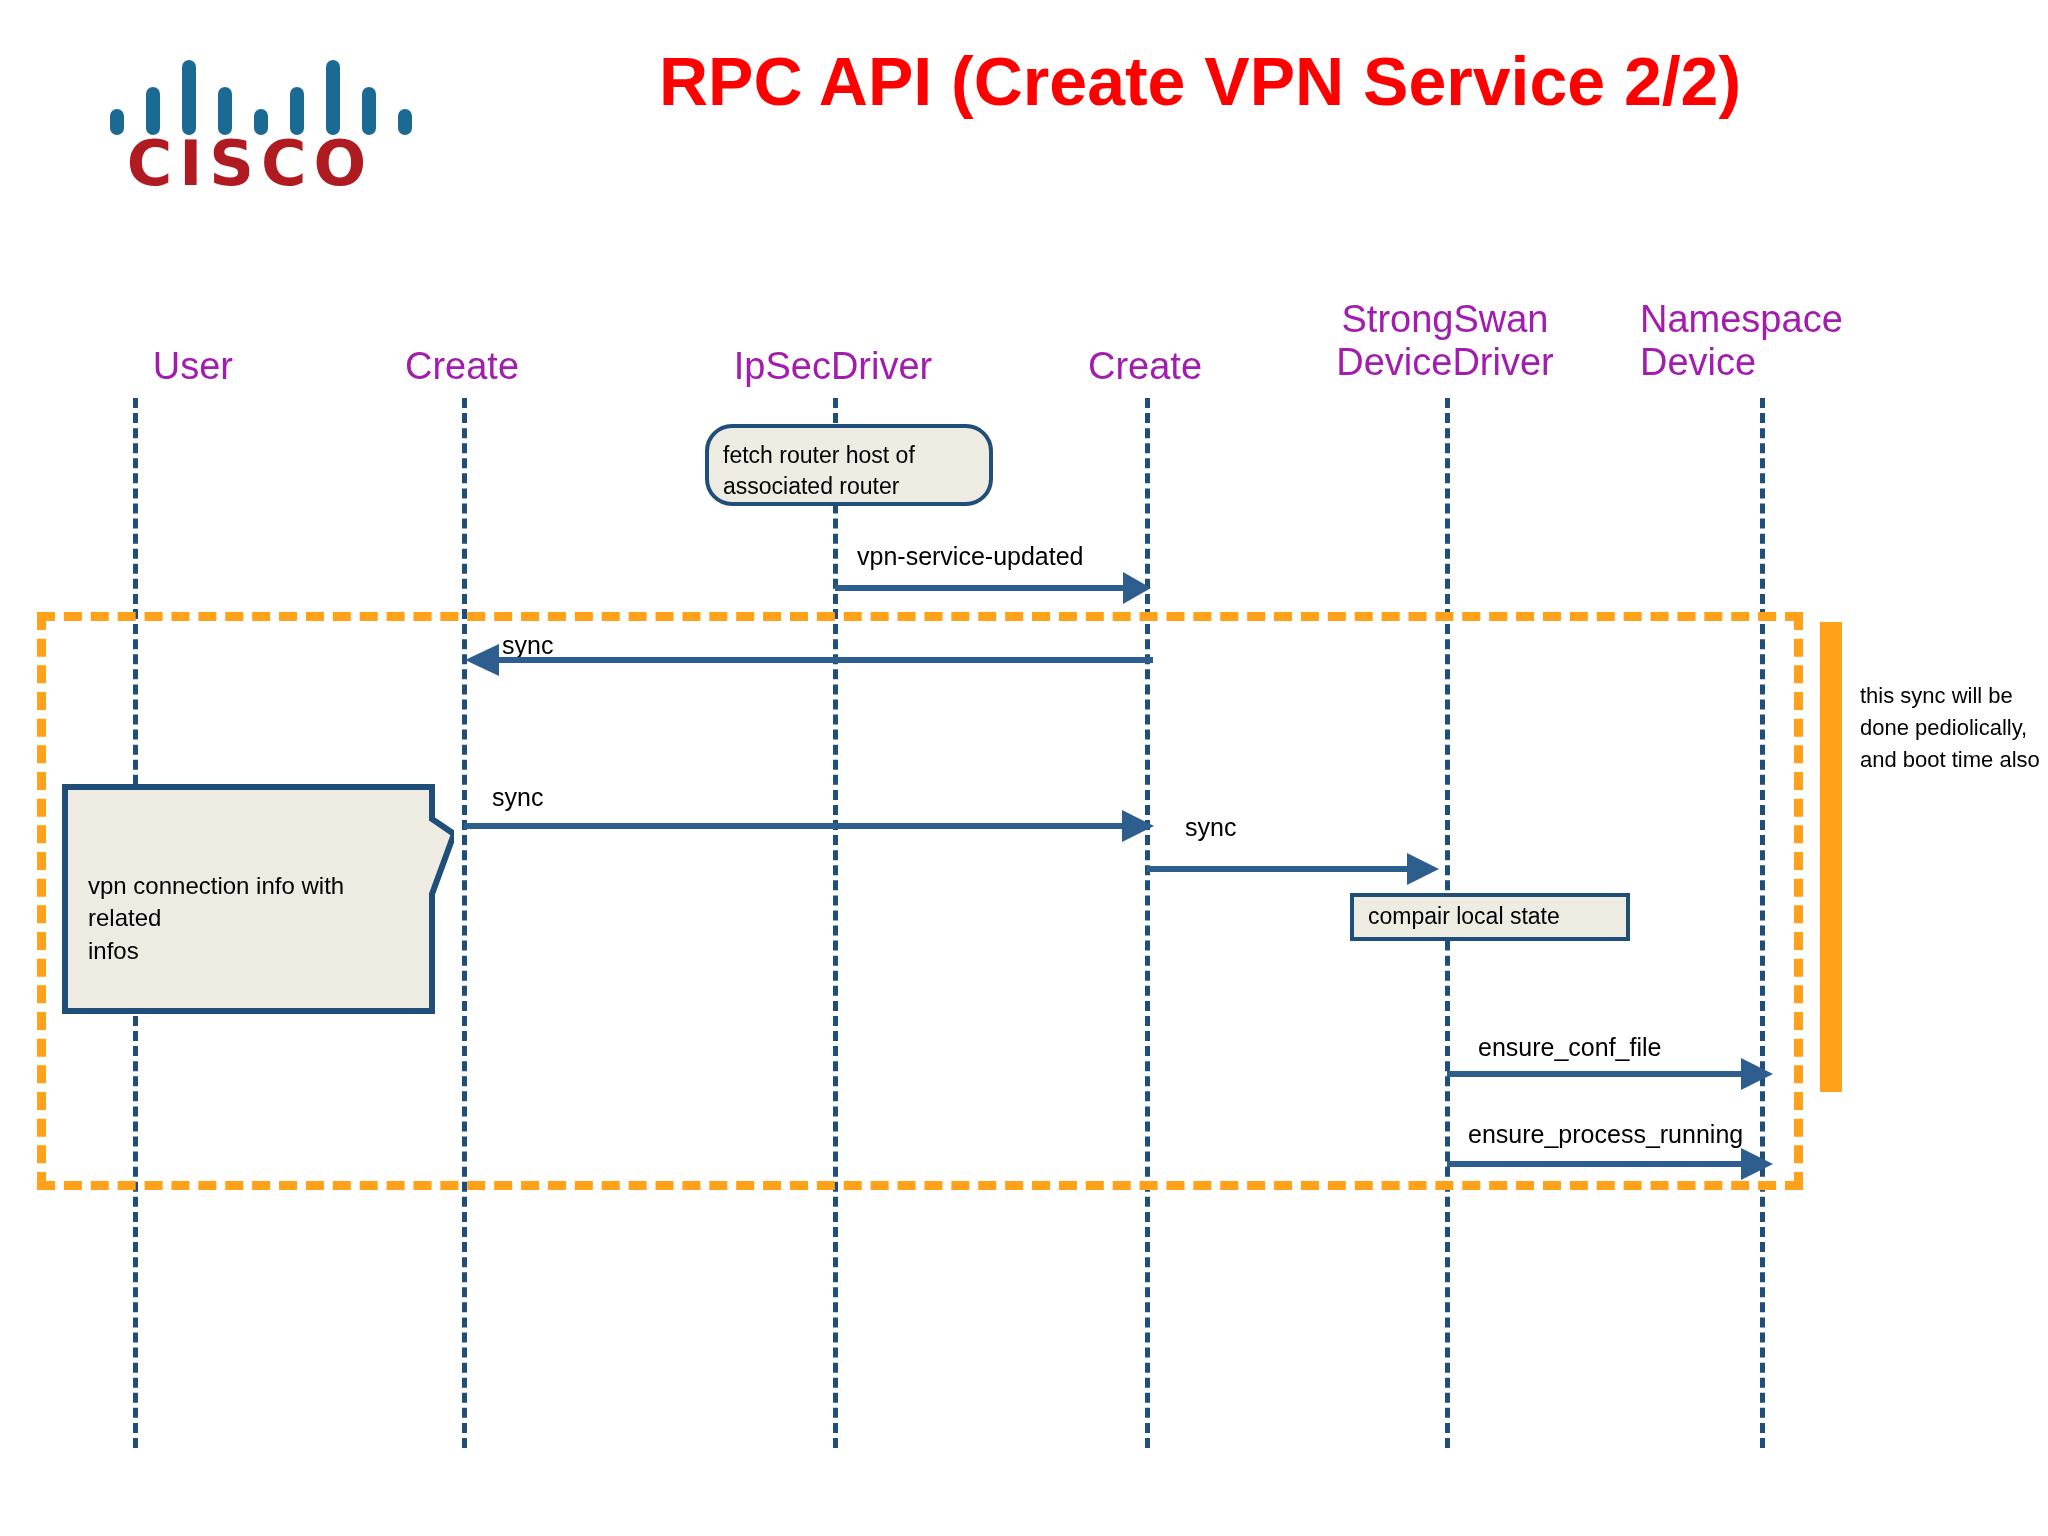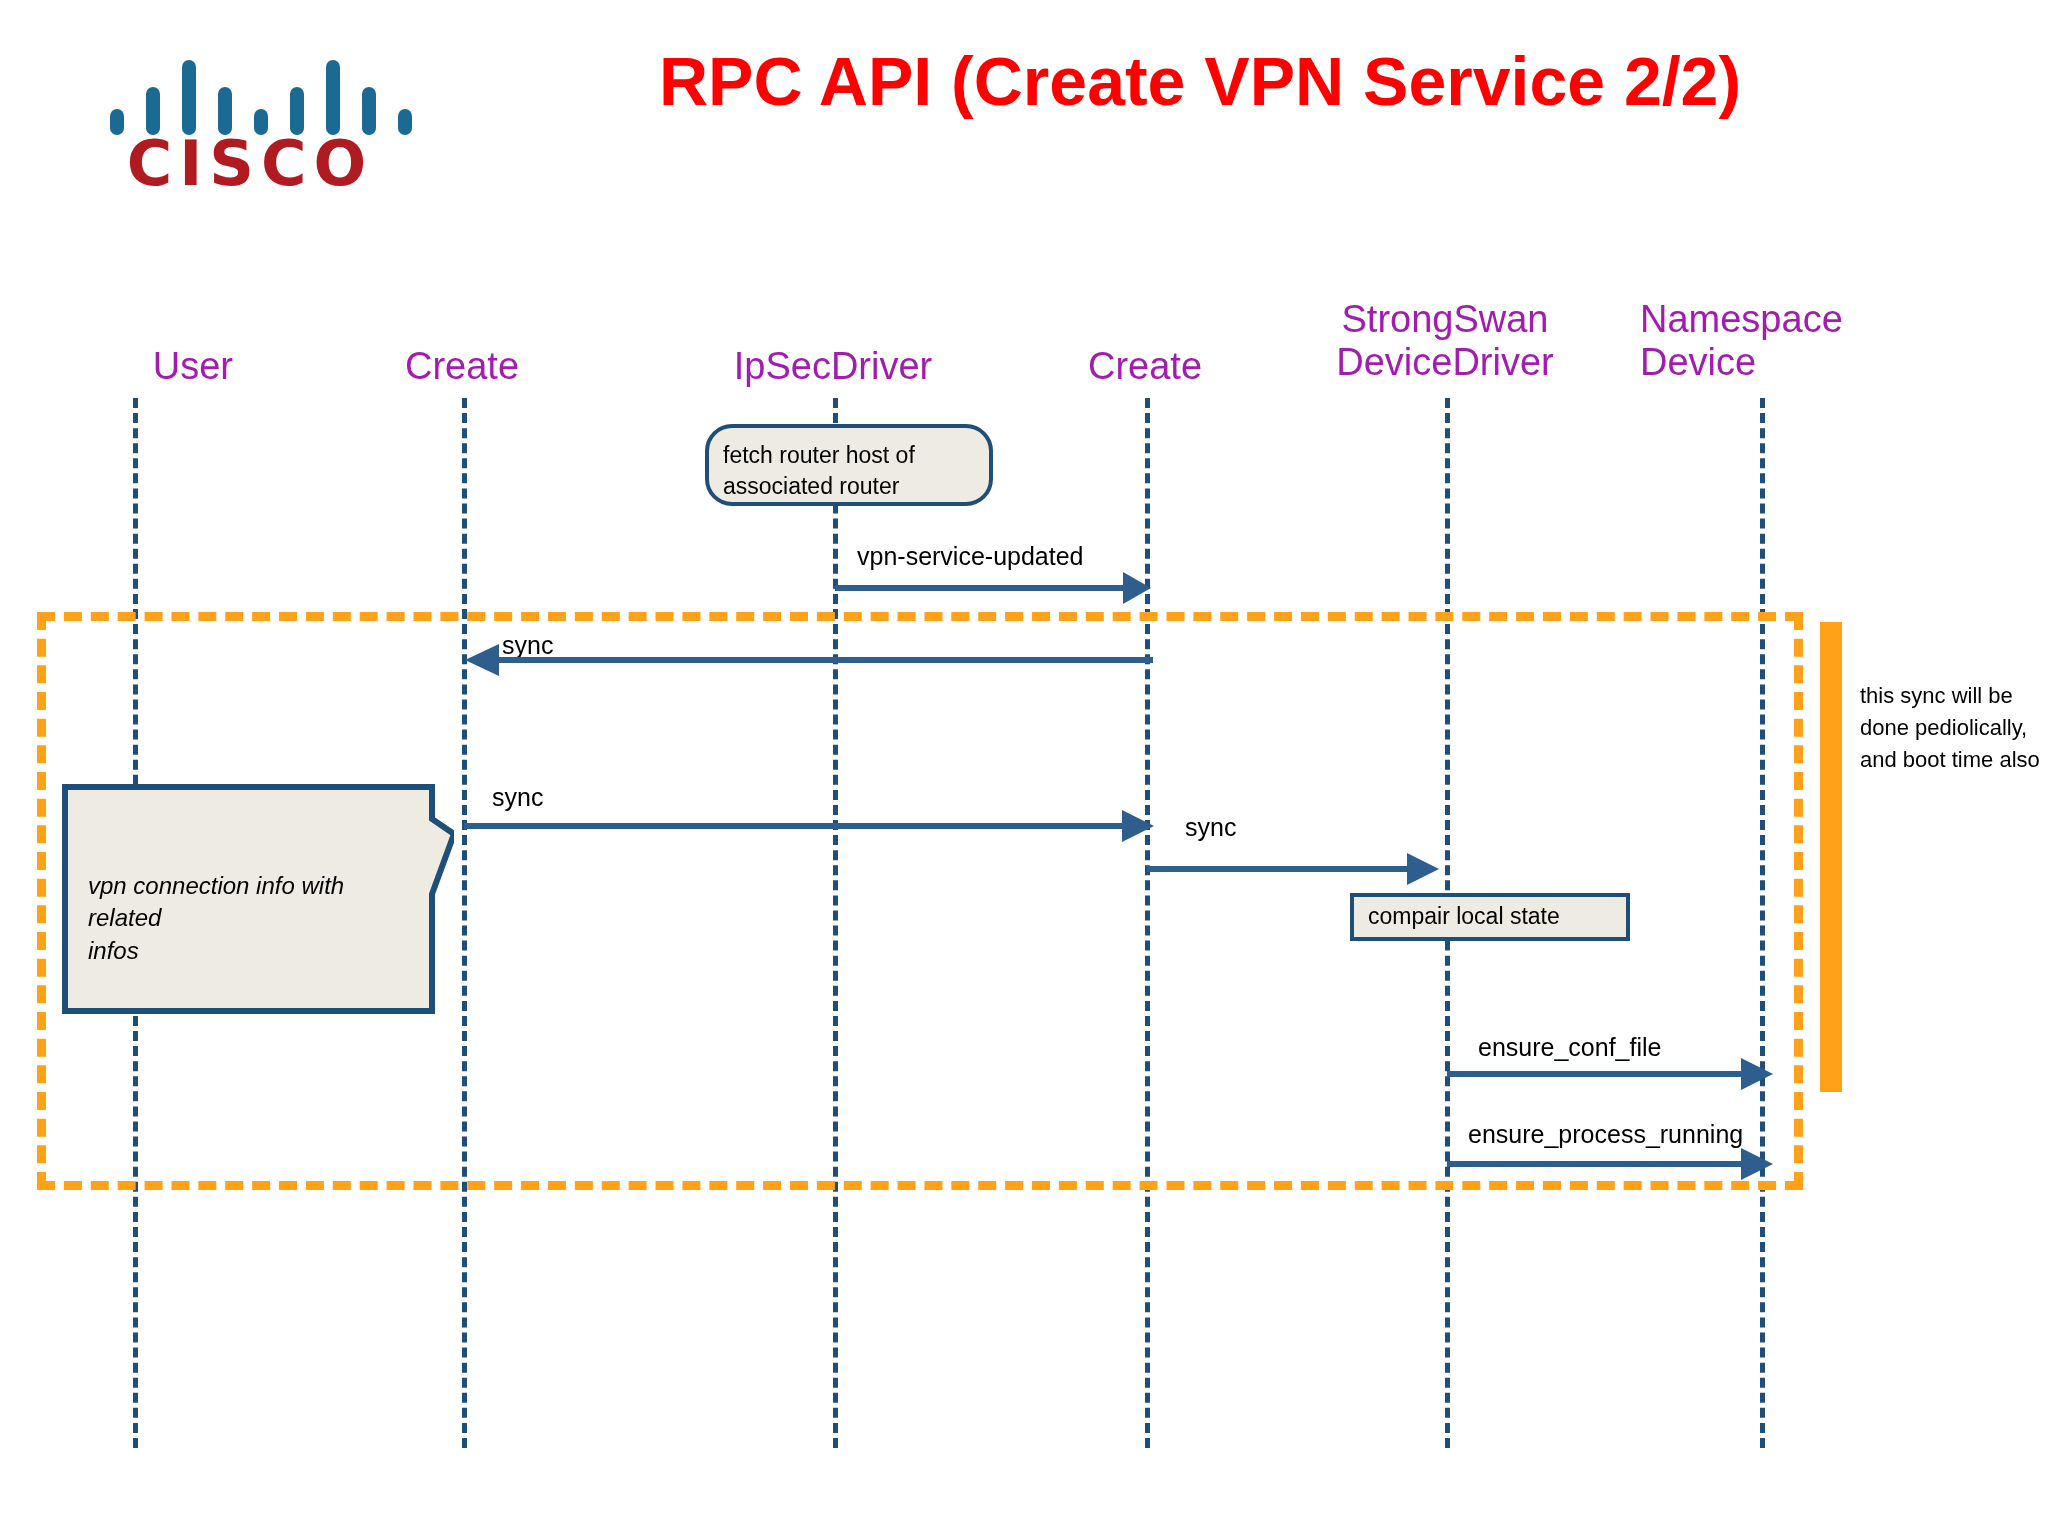--- a/index.html
+++ b/index.html
@@ -58,21 +58,21 @@
     font-family:"Liberation Sans", sans-serif;white-space:pre-line;
   }
   .note-small{font-size:23px;padding:10px 14px;}
 
   
   .callout{position:absolute;}
   .callout svg{display:block;}
   .callout-text{
     position:absolute;left:26px;top:86px;width:320px;
     color:#000;font-size:24px;line-height:1.35;
-    font-family:"Liberation Sans", sans-serif;white-space:pre-line;font-style:italic;
+    font-family:"Liberation Sans", sans-serif;white-space:pre-line;
   }
 
   
   .msg{position:absolute;}
   .msg svg{display:block;overflow:visible;}
   .msg-label{
     position:absolute;color:#000000;font-size:25px;
     font-family:"Liberation Sans", sans-serif;white-space:nowrap;
   }
 </style>

